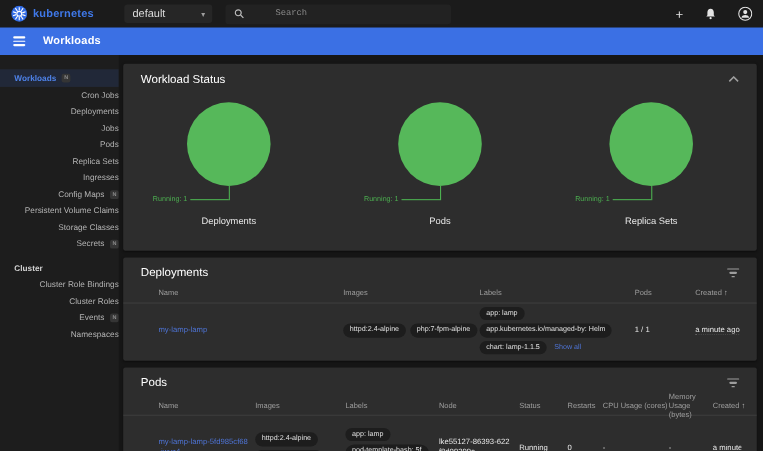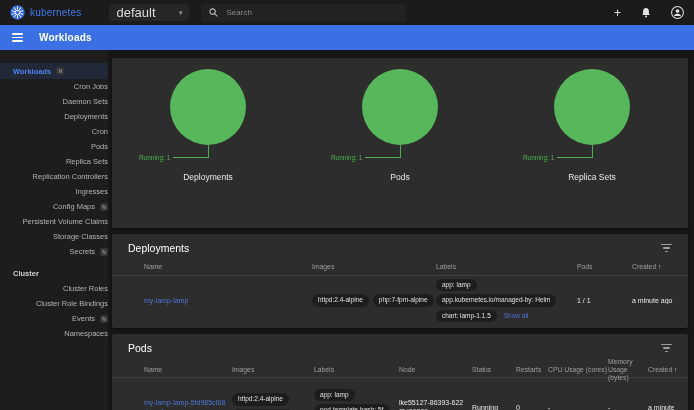--- a/index.html
+++ b/index.html
@@ -1,29 +1,29 @@
 <!DOCTYPE html>
 <html><head>
 <meta charset="utf-8">
 <style>
   * { margin:0; padding:0; box-sizing:border-box; }
   html,body { width:694px; height:410px; overflow:hidden; background:#161616;
               font-family:"Liberation Sans", sans-serif; }
   
   .topbar { height:25px; background:#1b1b1b; display:flex; align-items:center; padding:0 10px; }
   .brand { display:flex; align-items:center; gap:5px; cursor:pointer; }
-  .brand-name { color:#3f78e8; font-size:10px; font-weight:400; letter-spacing:.2px; }
+  .brand-name { color:#3f78e8; font-size:10px; font-weight:700; letter-spacing:.2px; }
   .ns-box { margin-left:28px; width:80px; height:17px; background:#262626; border-radius:3px;
             display:flex; align-items:center; padding:0 7px; }
-  .ns-value { color:#dcdcdc; font-size:13px; flex:1; }
+  .ns-value { color:#dcdcdc; font-size:10px; flex:1; }
   .ns-caret { color:#9e9e9e; font-size:7px; }
   .search-box { margin-left:12px; width:205px; height:18px; background:#222; border-radius:3px;
                 display:flex; align-items:center; padding:0 8px; gap:8px; }
   .search-box input { background:transparent; border:none; outline:none; color:#cfcfcf;
-                      font-size:8px; width:150px; font-family:Liberation Sans, sans-serif; }
+                      font-size:8px; width:150px; font-family:Liberation Mono, monospace;margin-left:20px; }
   .search-box input::placeholder { color:#8a8a8a; }
   .top-spacer { flex:1; }
   .top-icon { color:#e3e3e3; margin-left:20px; cursor:pointer; display:flex; align-items:center; }
   .plus { font-size:12px; line-height:1; }
   
   .appbar { height:25px; background:#3b70e4; display:flex; align-items:center; padding:0 12px; }
   .burger { display:flex; flex-direction:column; gap:2px; width:11px; cursor:pointer; }
   .burger div { height:1.6px; background:#fff; border-radius:1px; }
   .appbar-title { color:#fff; font-size:10px; font-weight:700; margin-left:16px; letter-spacing:.2px; }
   
@@ -159,36 +159,30 @@
 
   <div class="sidebar">
     <div class="nav-item group active">
       <span>Workloads</span>
       <span class="n-badge">N</span>
     </div>
     <div class="nav-item child">
         <span>Cron Jobs</span>
       </div>
     <div class="nav-item child">
-        <span>Daemon Sets</span>
-      </div>
-    <div class="nav-item child">
         <span>Deployments</span>
       </div>
     <div class="nav-item child">
-        <span>Cron</span>
+        <span>Jobs</span>
       </div>
     <div class="nav-item child">
         <span>Pods</span>
       </div>
     <div class="nav-item child">
         <span>Replica Sets</span>
-      </div>
-    <div class="nav-item child">
-        <span>Replication Controllers</span>
       </div>
     <div class="nav-item child">
         <span>Ingresses</span>
       </div>
     <div class="nav-item child">
       <span>Config Maps</span>
       <span class="n-badge">N</span>
     </div>
     <div class="nav-item child">
       <span>Persistent Volume Claims</span>
@@ -198,38 +192,46 @@
         <span>Storage Classes</span>
       </div>
     <div class="nav-item child">
       <span>Secrets</span>
       <span class="n-badge">N</span>
     </div>
     <div class="nav-item group">
         <span>Cluster</span>
       </div>
     <div class="nav-item child">
+        <span>Cluster Role Bindings</span>
+      </div>
+    <div class="nav-item child">
         <span>Cluster Roles</span>
-      </div>
-    <div class="nav-item child">
-        <span>Cluster Role Bindings</span>
       </div>
     <div class="nav-item child">
       <span>Events</span>
       <span class="n-badge">N</span>
     </div>
     <div class="nav-item child">
         <span>Namespaces</span>
       </div>
 
   </div>
 
   <div class="main">
 
     <div class="card" id="workload-status">
+      <div class="card-head">
+        <div class="card-title">Workload Status</div>
+        <div class="icon-btn">
+          <svg width="10" height="6" viewBox="0 0 10 6">
+              <polyline points="1,5 5,1 9,5" fill="none" stroke="#9e9e9e" stroke-width="1.4"></polyline>
+            </svg>
+        </div>
+      </div>
       <div class="charts-row">
         <div class="chart">
           <div class="pie"></div>
           <div class="vline"></div>
           <div class="callout">
             <span class="txt">Running: 1</span>
             <span class="line"></span>
           </div>
           <div class="chart-name">Deployments</div>
         </div>

